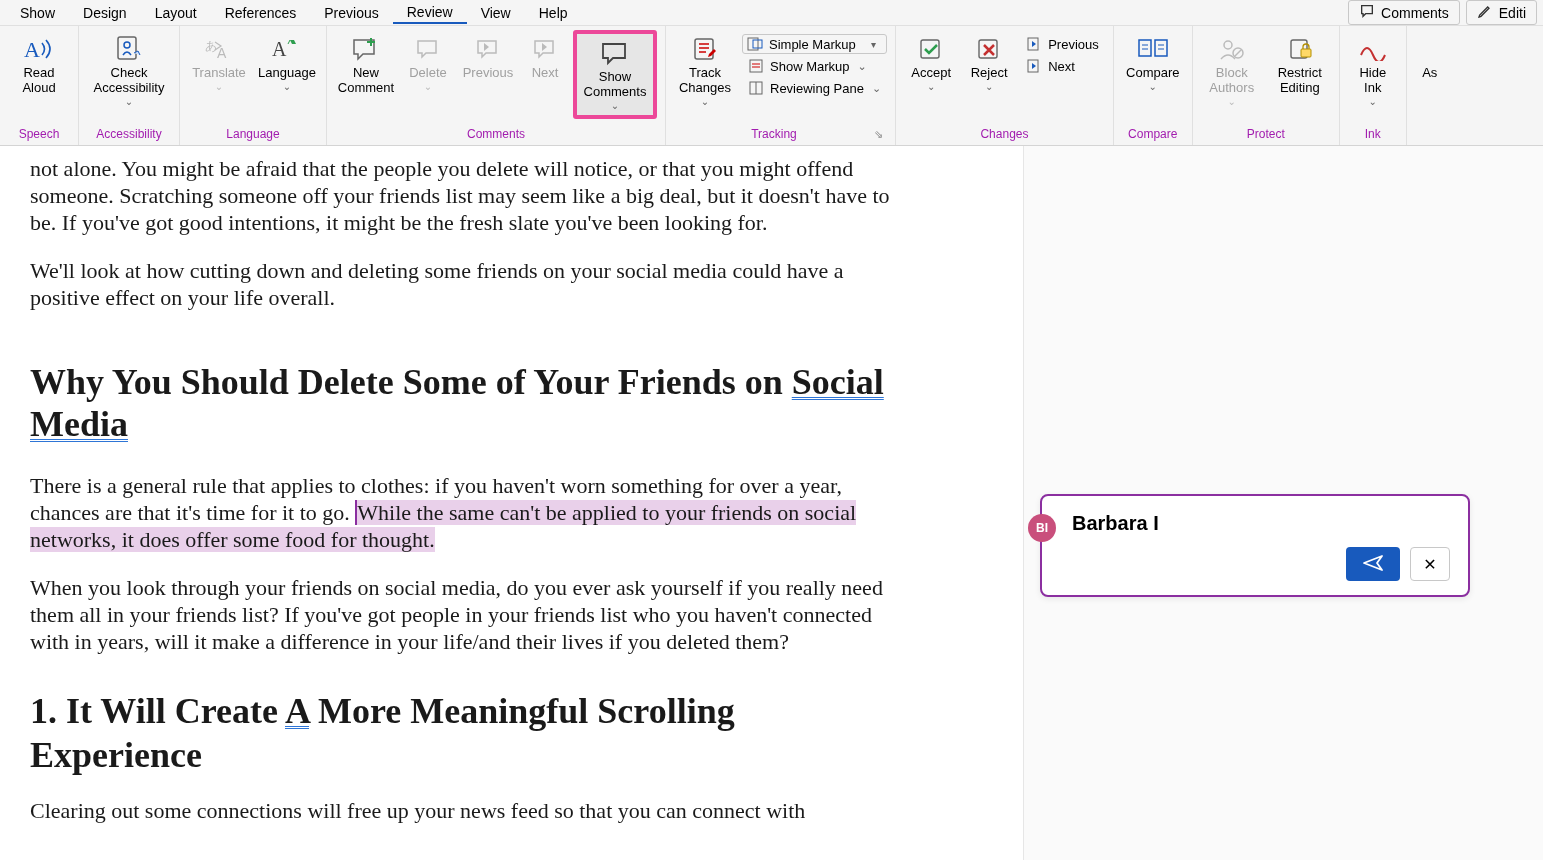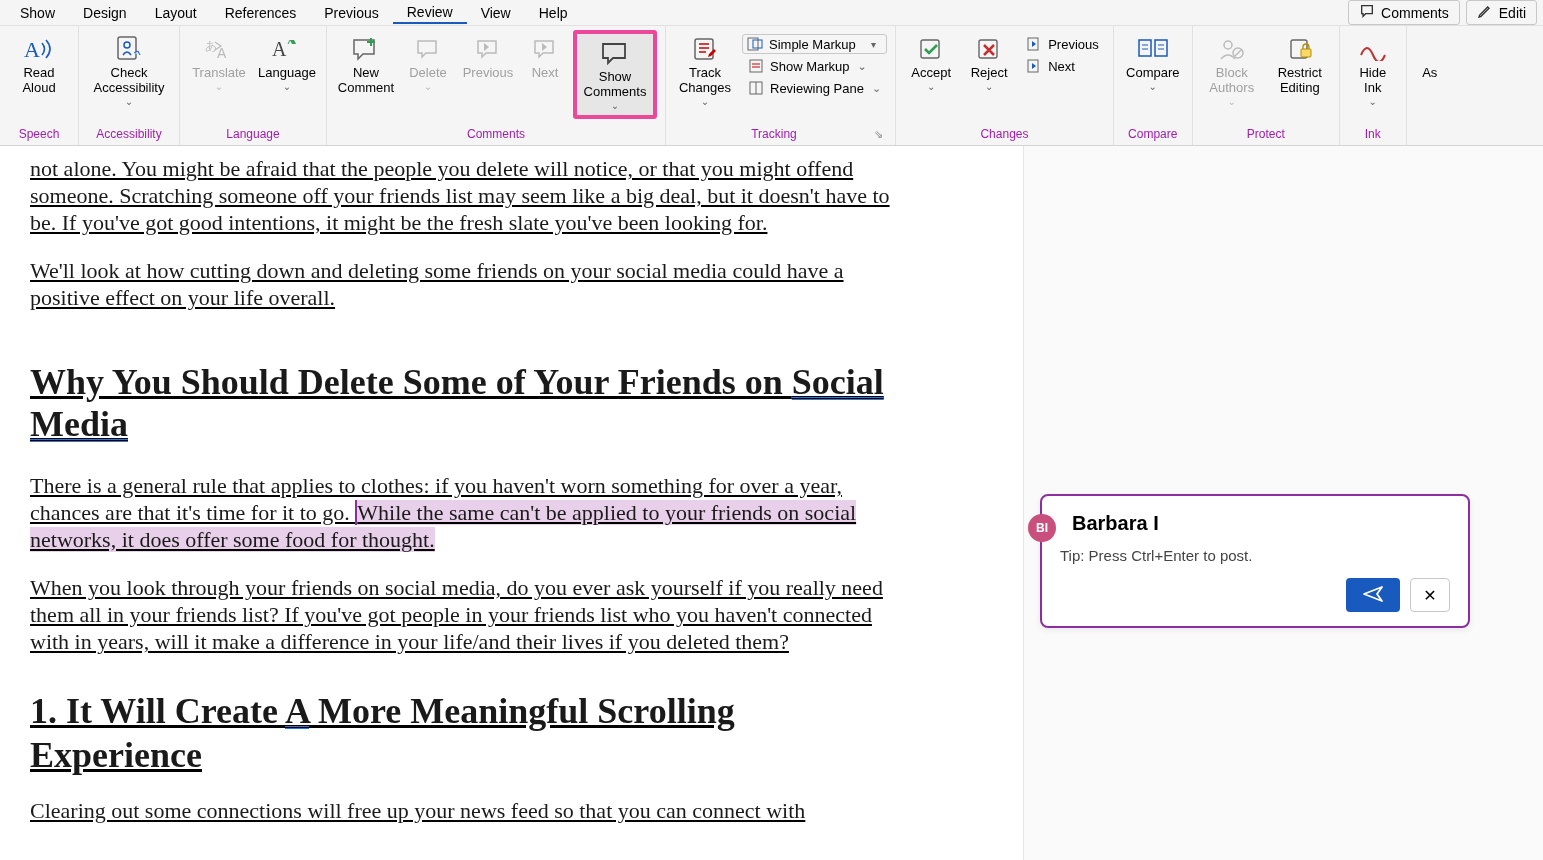--- a/index.html
+++ b/index.html
@@ -27,21 +27,21 @@
 
 .stack { display: flex; flex-direction: column; gap: 2px; }
 .small-row { display: flex; align-items: center; gap: 6px; font-size: 13px; padding: 2px 6px; cursor: pointer; border-radius: 3px; white-space: nowrap; }
 .small-row .mini-icon { width: 16px; height: 16px; display: inline-flex; align-items: center; justify-content: center; }
 .small-row.dropdown::after { content: "⌄"; font-size: 11px; margin-left: 2px; color: #666; }
 .markup-select { border: 1px solid #c8c8c8; border-radius: 3px; padding: 1px 4px; display: flex; align-items: center; }
 
 .launcher { font-size: 11px; color: #888; align-self: flex-end; margin: 0 4px 4px 0; }
 
 
-.workspace { display: flex; height: calc(860px - 26px - 120px); text-decoration: underline; }
+.workspace { display: flex; height: calc(860px - 26px - 120px); }
 .doc-scroll { flex: 1; overflow: hidden; background: #fff; }
 .page { width: 880px; margin-left: 30px; font-family: "Times New Roman", serif; font-size: 22px; line-height: 1.22; color: #1a1a1a; padding-top: 10px; }
 .page p { margin-bottom: 22px; }
 .page h2 { font-family: "Times New Roman", serif; font-weight: bold; font-size: 36px; margin: 50px 0 28px 0; line-height: 1.15; }
 .page h3 { font-family: "Times New Roman", serif; font-weight: bold; font-size: 36px; margin: 34px 0 20px 0; }
 .squiggle { text-decoration: underline; text-decoration-style: double; text-decoration-color: #2e75d6; text-decoration-thickness: 1px; text-underline-offset: 3px; }
 .highlight { background: #e9d0ea; }
 .comment-anchor-bar { border-left: 2px solid #8b2fa0; }
 
 .comments-pane { width: 520px; background: #fafafa; border-left: 1px solid #e6e6e6; position: relative; }
@@ -393,21 +393,20 @@
         <span>1. It Will Create </span><span class="squiggle">A</span><span> More Meaningful Scrolling Experience</span>
       </h3>
       <p>Clearing out some connections will free up your news feed so that you can connect with</p>
     </div>
   </div>
 
   <div class="comments-pane">
     <div class="comment-card">
       <div class="comment-avatar">BI</div>
       <div class="comment-author">Barbara I</div>
-      <div class="comment-tip">Tip: Press Ctrl+Enter to post.</div>
       <div class="comment-actions">
         <button class="send-btn" title="Send">
           <span>
             <svg width="22" height="18" viewBox="0 0 22 18">
                 <path d="M2 9l18-7-5 7 5 7z" fill="none" stroke="#fff" stroke-width="1.8" stroke-linejoin="round"></path>
               </svg>
           </span>
         </button>
         <button class="cancel-btn" title="Cancel">
           <span>✕</span>

